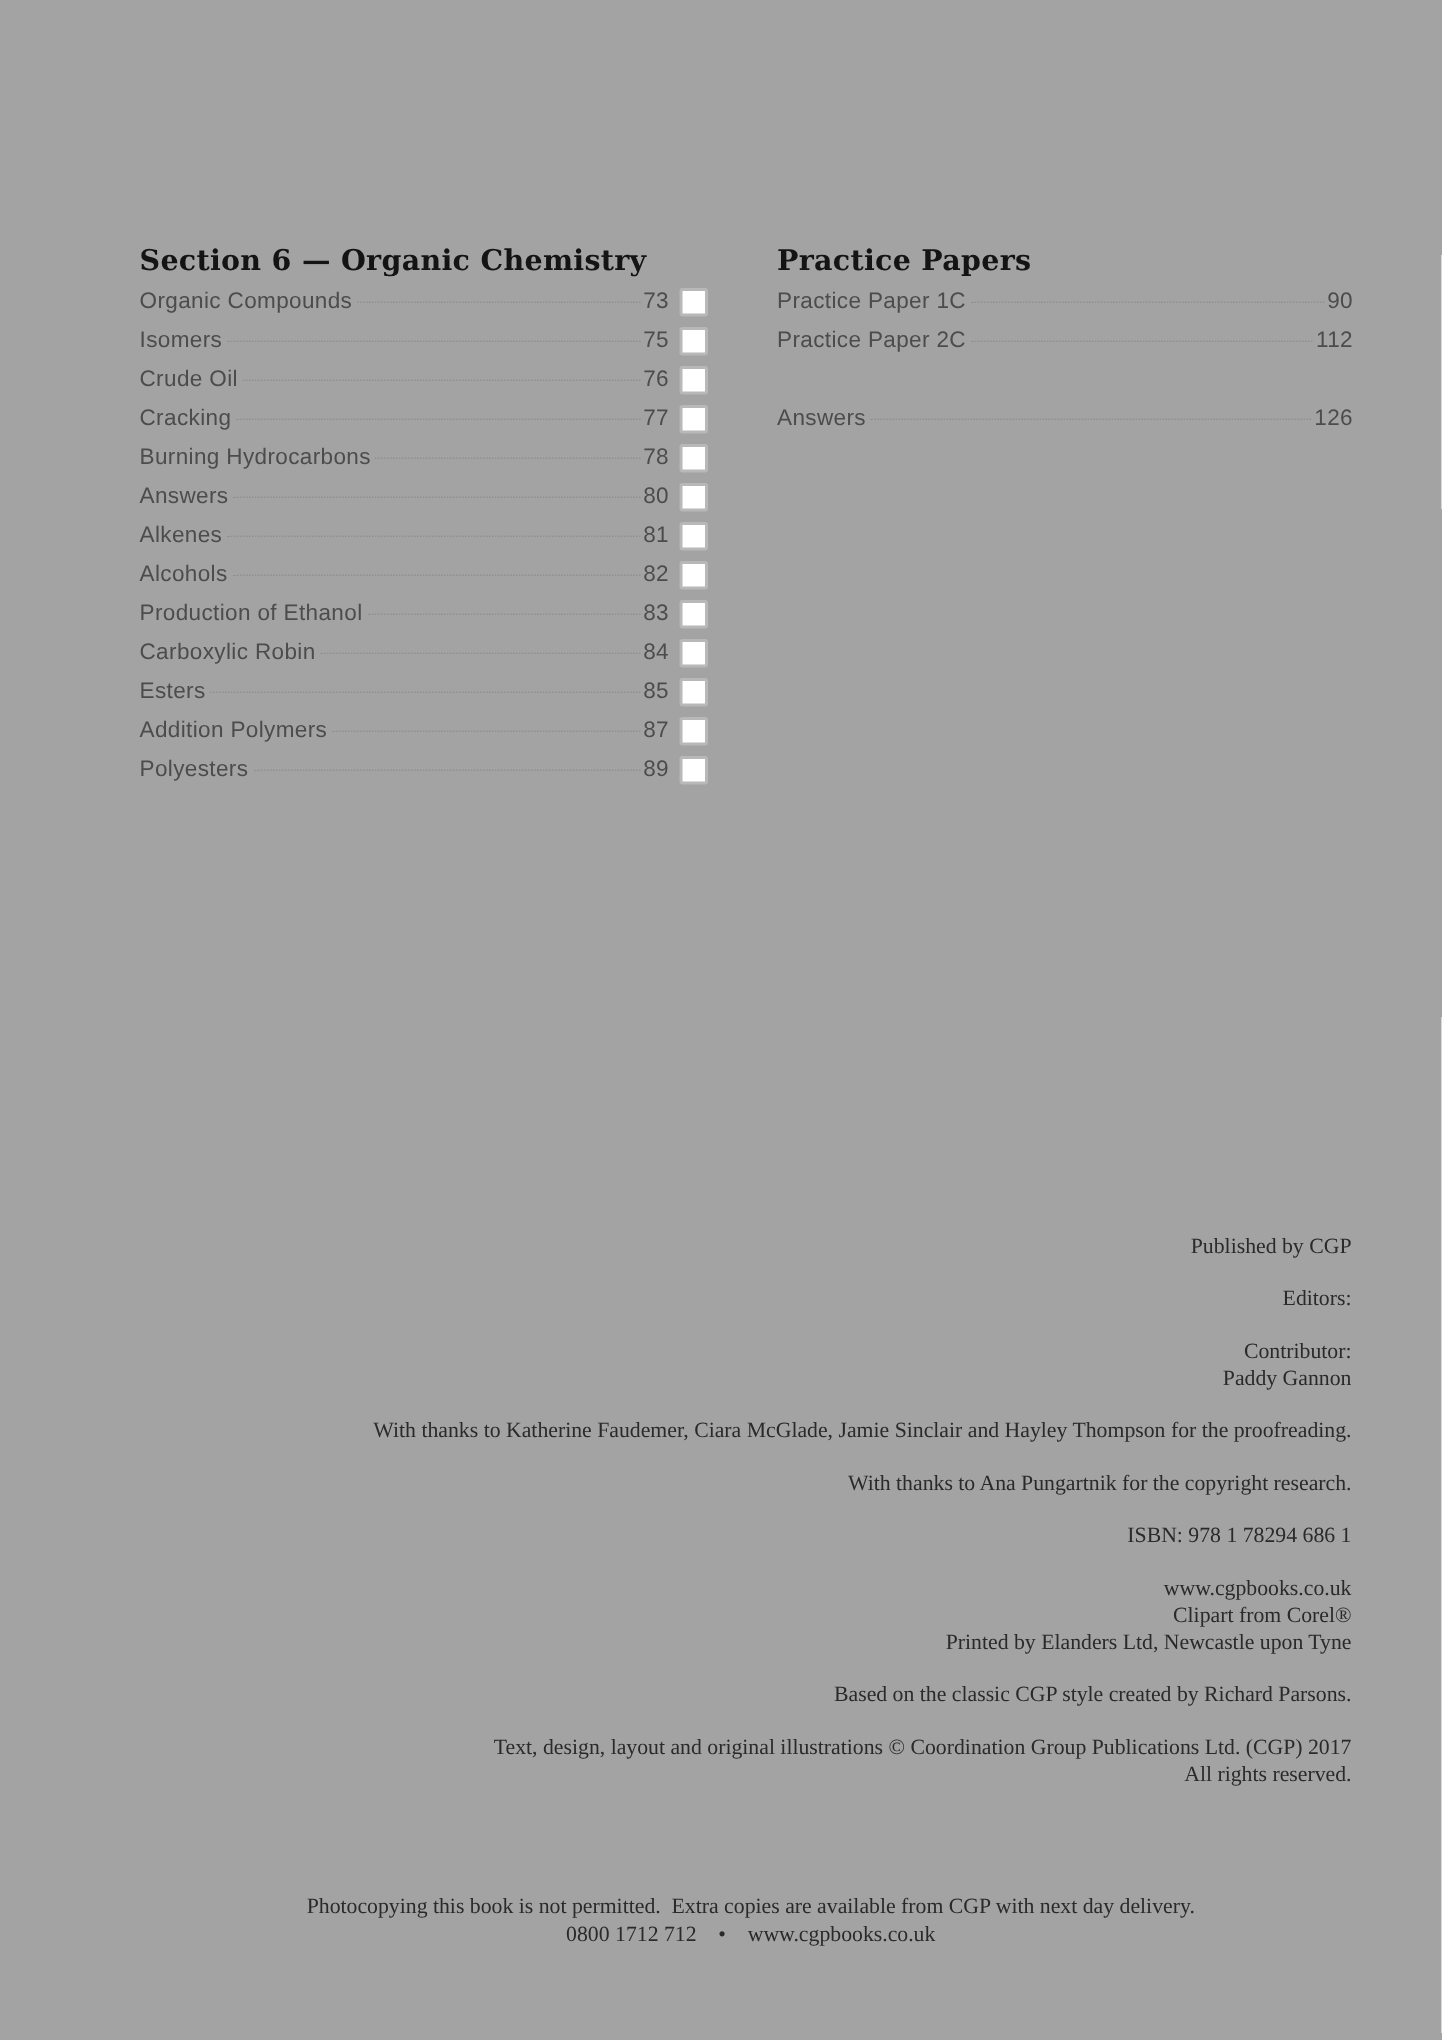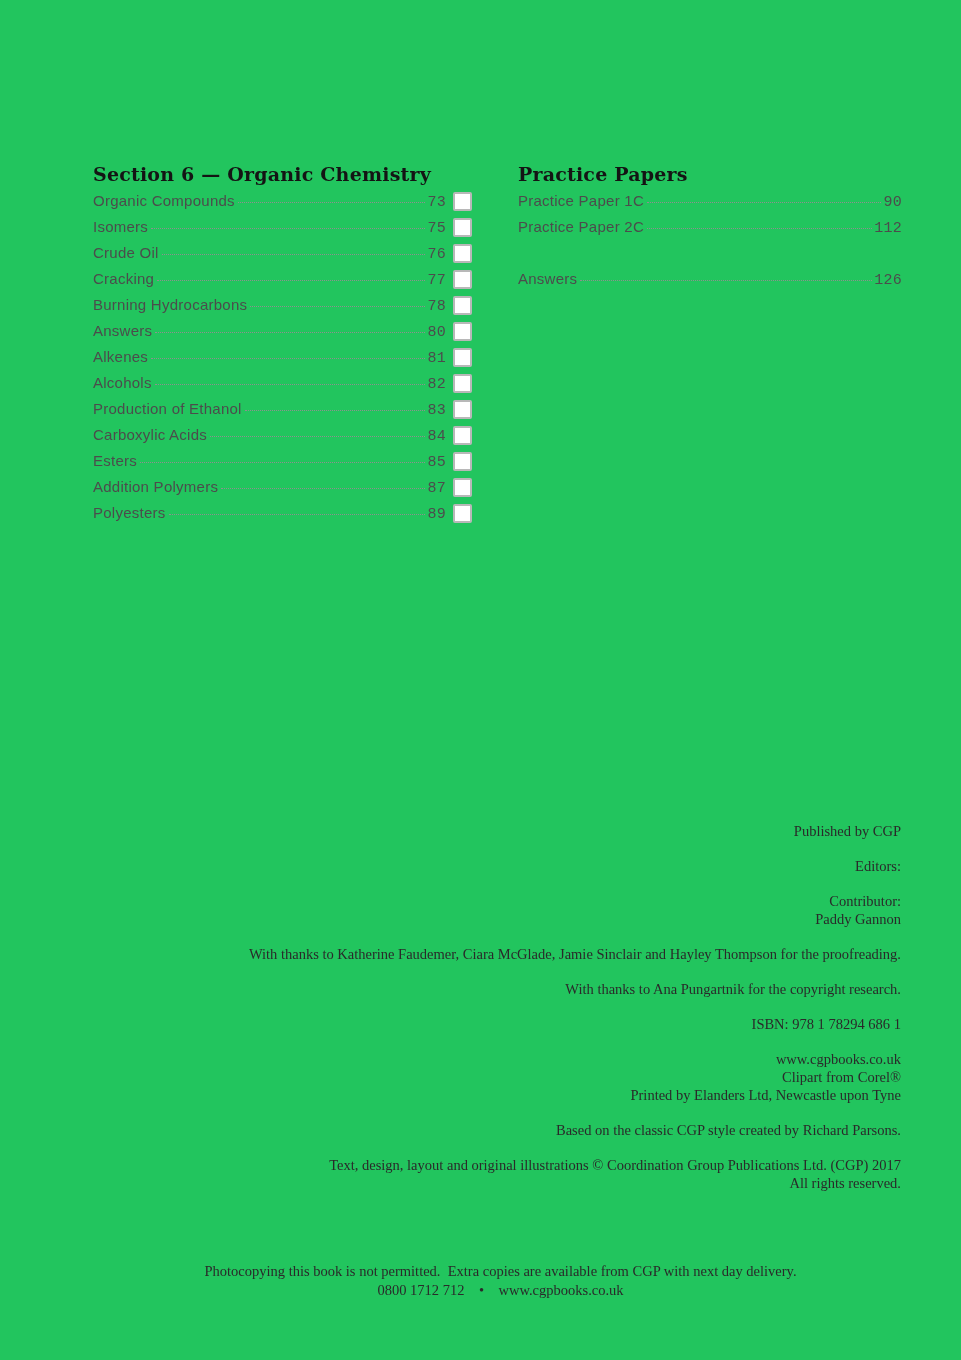--- a/index.html
+++ b/index.html
@@ -1,20 +1,20 @@
 <!DOCTYPE html>
 <html><head>
 <meta charset="utf-8">
 <style>
   html, body { margin: 0; padding: 0; background: #ffffff; }
   .page {
     position: relative;
     width: 961px;
     height: 1360px;
-    background: #22c55e;
+    background: #a3a3a3;
     overflow: hidden;
     font-family: "Liberation Serif", serif;
     color: #2a2a2a;
   }
 
   
   .toc {
     position: absolute;
     top: 163px;
     left: 93px;
@@ -47,21 +47,21 @@
     justify-content: center;
   }
   .toc-label { white-space: nowrap; }
   .dot-leader {
     flex: 1 1 auto;
     border-bottom: 1.6px dotted #8f8f8f;
     transform: translateY(-3px);
     margin: 0 2px 0 3px;
     min-width: 10px;
   }
-  .toc-page { white-space: nowrap; font-family: Liberation Mono, monospace; }
+  .toc-page { white-space: nowrap; }
   .tick-box {
     flex: 0 0 auto;
     width: 19px;
     height: 19px;
     box-sizing: border-box;
     border: 2px solid #b8b8b8;
     border-radius: 2px;
     align-self: center;
     margin-left: 7px;
     background: #ffffff;
@@ -152,21 +152,21 @@
         <span class="toc-page">82</span>
         <span class="tick-box"></span>
       </div>
       <div class="toc-row">
         <span class="toc-label">Production of Ethanol</span>
         <span class="dot-leader"></span>
         <span class="toc-page">83</span>
         <span class="tick-box"></span>
       </div>
       <div class="toc-row">
-        <span class="toc-label">Carboxylic Acids</span>
+        <span class="toc-label">Carboxylic Robin</span>
         <span class="dot-leader"></span>
         <span class="toc-page">84</span>
         <span class="tick-box"></span>
       </div>
       <div class="toc-row">
         <span class="toc-label">Esters</span>
         <span class="dot-leader"></span>
         <span class="toc-page">85</span>
         <span class="tick-box"></span>
       </div>

